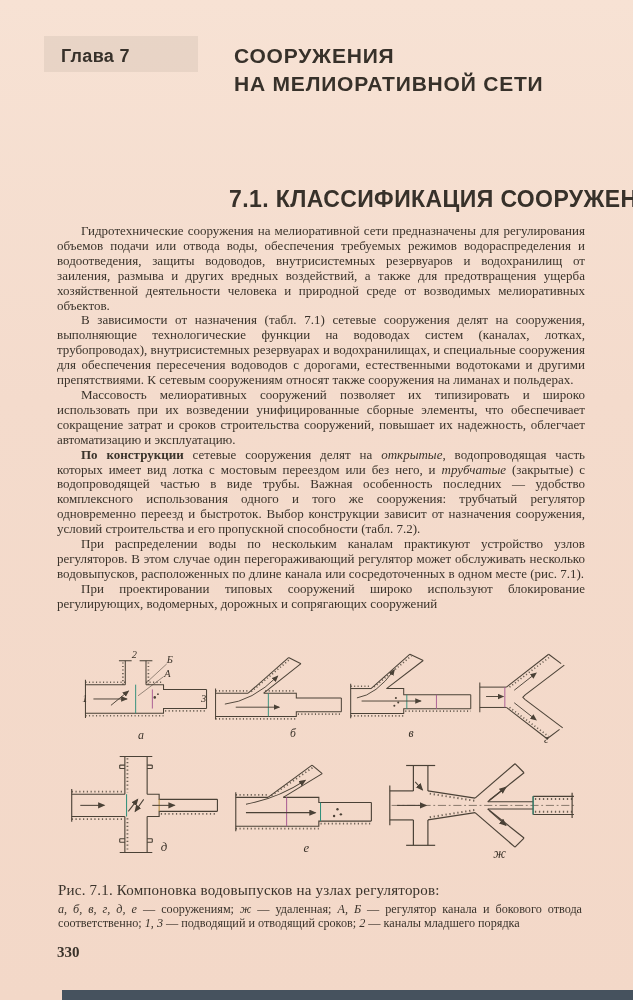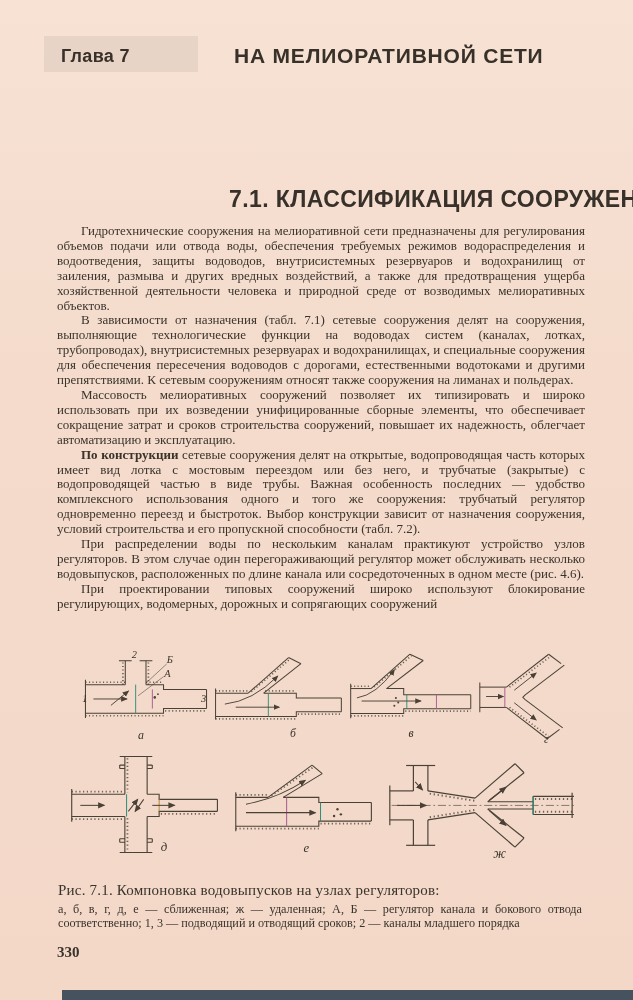--- a/index.html
+++ b/index.html
@@ -30,21 +30,21 @@
     font-family:"Liberation Sans",sans-serif;font-weight:bold;
     font-size:23px;color:#37312a;letter-spacing:.4px;white-space:nowrap;
   }
   
   .body-text{
     position:absolute;left:57px;top:224px;width:528px;height:426px;
     font-size:13px;line-height:14.9px;text-align:justify;overflow:hidden;
   }
   .body-text p{margin:0;text-indent:24px;}
   .b{font-weight:bold;}
-  .i{}
+  .i{font-style:italic;}
   
   .figure{position:absolute;left:54px;top:648px;width:534px;}
   .fig-row{display:flex;align-items:flex-start;}
   .fig-row1{justify-content:space-between;padding-left:28px;}
   .fig-row2{justify-content:flex-start;gap:14px;padding-left:16px;margin-top:4px;align-items:center;}
   svg.diag{display:block;}
   svg.diag .w{stroke:#4a4136;stroke-width:1.3;fill:none;}
   svg.diag .hatch{stroke:#4a4136;stroke-width:2.1;fill:none;stroke-dasharray:1.4 3;opacity:.8;}
   svg.diag .ar{stroke:#4a4136;stroke-width:1.2;fill:none;}
   svg.diag .ld{stroke:#4a4136;stroke-width:.7;fill:none;}
@@ -66,31 +66,32 @@
 </style>
 </head>
 <body>
 
 <div class="page">
 
   <div class="chapter-box">
     <div class="chapter-label">Глава 7</div>
   </div>
   <div class="chapter-title">
+    <div>СООРУЖЕНИЯ</div>
     <div>НА МЕЛИОРАТИВНОЙ СЕТИ</div>
   </div>
 
   <h2 class="section-heading">7.1. КЛАССИФИКАЦИЯ СООРУЖЕНИЙ</h2>
 
   <div class="body-text">
     <p><span>Гидротехнические сооружения на мелиоративной сети предназначены для регулирования объемов подачи или отвода воды, обеспечения требуемых режимов водораспределения и водоотведения, защиты водоводов, внутрисистемных резервуаров и водохранилищ от заиления, размыва и других вредных воздействий, а также для предотвращения ущерба хозяйственной деятельности человека и природной среде от возводимых мелиоративных объектов.</span></p>
     <p><span>В зависимости от назначения (табл. 7.1) сетевые сооружения делят на сооружения, выполняющие технологические функции на водоводах систем (каналах, лотках, трубопроводах), внутрисистемных резервуарах и водохранилищах, и специальные сооружения для обеспечения пересечения водоводов с дорогами, естественными водотоками и другими препятствиями. К сетевым сооружениям относят также сооружения на лиманах и польдерах.</span></p>
     <p><span>Массовость мелиоративных сооружений позволяет их типизировать и широко использовать при их возведении унифицированные сборные элементы, что обеспечивает сокращение затрат и сроков строительства сооружений, повышает их надежность, облегчает автоматизацию и эксплуатацию.</span></p>
     <p><span class="b">По конструкции</span><span> сетевые сооружения делят на </span><span class="i">открытые</span><span>, водопроводящая часть которых имеет вид лотка с мостовым переездом или без него, и </span><span class="i">трубчатые</span><span> (закрытые) с водопроводящей частью в виде трубы. Важная особенность последних — удобство комплексного использования одного и того же сооружения: трубчатый регулятор одновременно переезд и быстроток. Выбор конструкции зависит от назначения сооружения, условий строительства и его пропускной способности (табл. 7.2).</span></p>
-    <p><span>При распределении воды по нескольким каналам практикуют устройство узлов регуляторов. В этом случае один перегораживающий регулятор может обслуживать несколько водовыпусков, расположенных по длине канала или сосредоточенных в одном месте (рис. 4.6).</span></p>
+    <p><span>При распределении воды по нескольким каналам практикуют устройство узлов регуляторов. В этом случае один перегораживающий регулятор может обслуживать несколько водовыпусков, расположенных по длине канала или сосредоточенных в одном месте (рис. 7.1).</span></p>
     <p><span>При проектировании типовых сооружений широко используют блокирование регулирующих, водомерных, дорожных и сопрягающих сооружений</span></p>
   </div>
 
   <div class="figure">
 
     <div class="fig-row fig-row1">
 
       <svg class="diag" viewBox="0 0 160 118" width="128" height="94">
         <defs>
           <marker id="ah" markerWidth="8" markerHeight="8" refX="6" refY="3" orient="auto">
@@ -282,20 +283,20 @@
         <path class="ar" d="M30,36 L38,45" marker-end="url(#ah)"></path>
         <path class="ar" d="M112,56 L130,42" marker-end="url(#ah)"></path>
         <path class="ar" d="M112,68 L130,84" marker-end="url(#ah)"></path>
         <text class="dlg" x="116" y="120">ж</text>
       </svg>
     </div>
 
     <div class="caption">
       <div class="cap-title">Рис. 7.1. Компоновка водовыпусков на узлах регуляторов:</div>
       <div class="cap-legend">
-        <span class="i">а, б, в, г, д, е</span><span> — сближенная; </span><span class="i">ж</span><span> — удаленная; </span><span class="i">А, Б</span><span> — регулятор канала и бокового отвода соответственно; </span><span class="i">1, 3</span><span> — подводящий и отводящий сроков; </span><span class="i">2</span><span> — каналы младшего порядка</span>
+        <span class="i">а, б, в, г, д, е</span><span> — сооружениям; </span><span class="i">ж</span><span> — удаленная; </span><span class="i">А, Б</span><span> — регулятор канала и бокового отвода соответственно; </span><span class="i">1, 3</span><span> — подводящий и отводящий сроков; </span><span class="i">2</span><span> — каналы младшего порядка</span>
       </div>
     </div>
   </div>
 
   <div class="page-number">330</div>
   <div class="scan-strip"></div>
 </div>
 
 </body></html>

